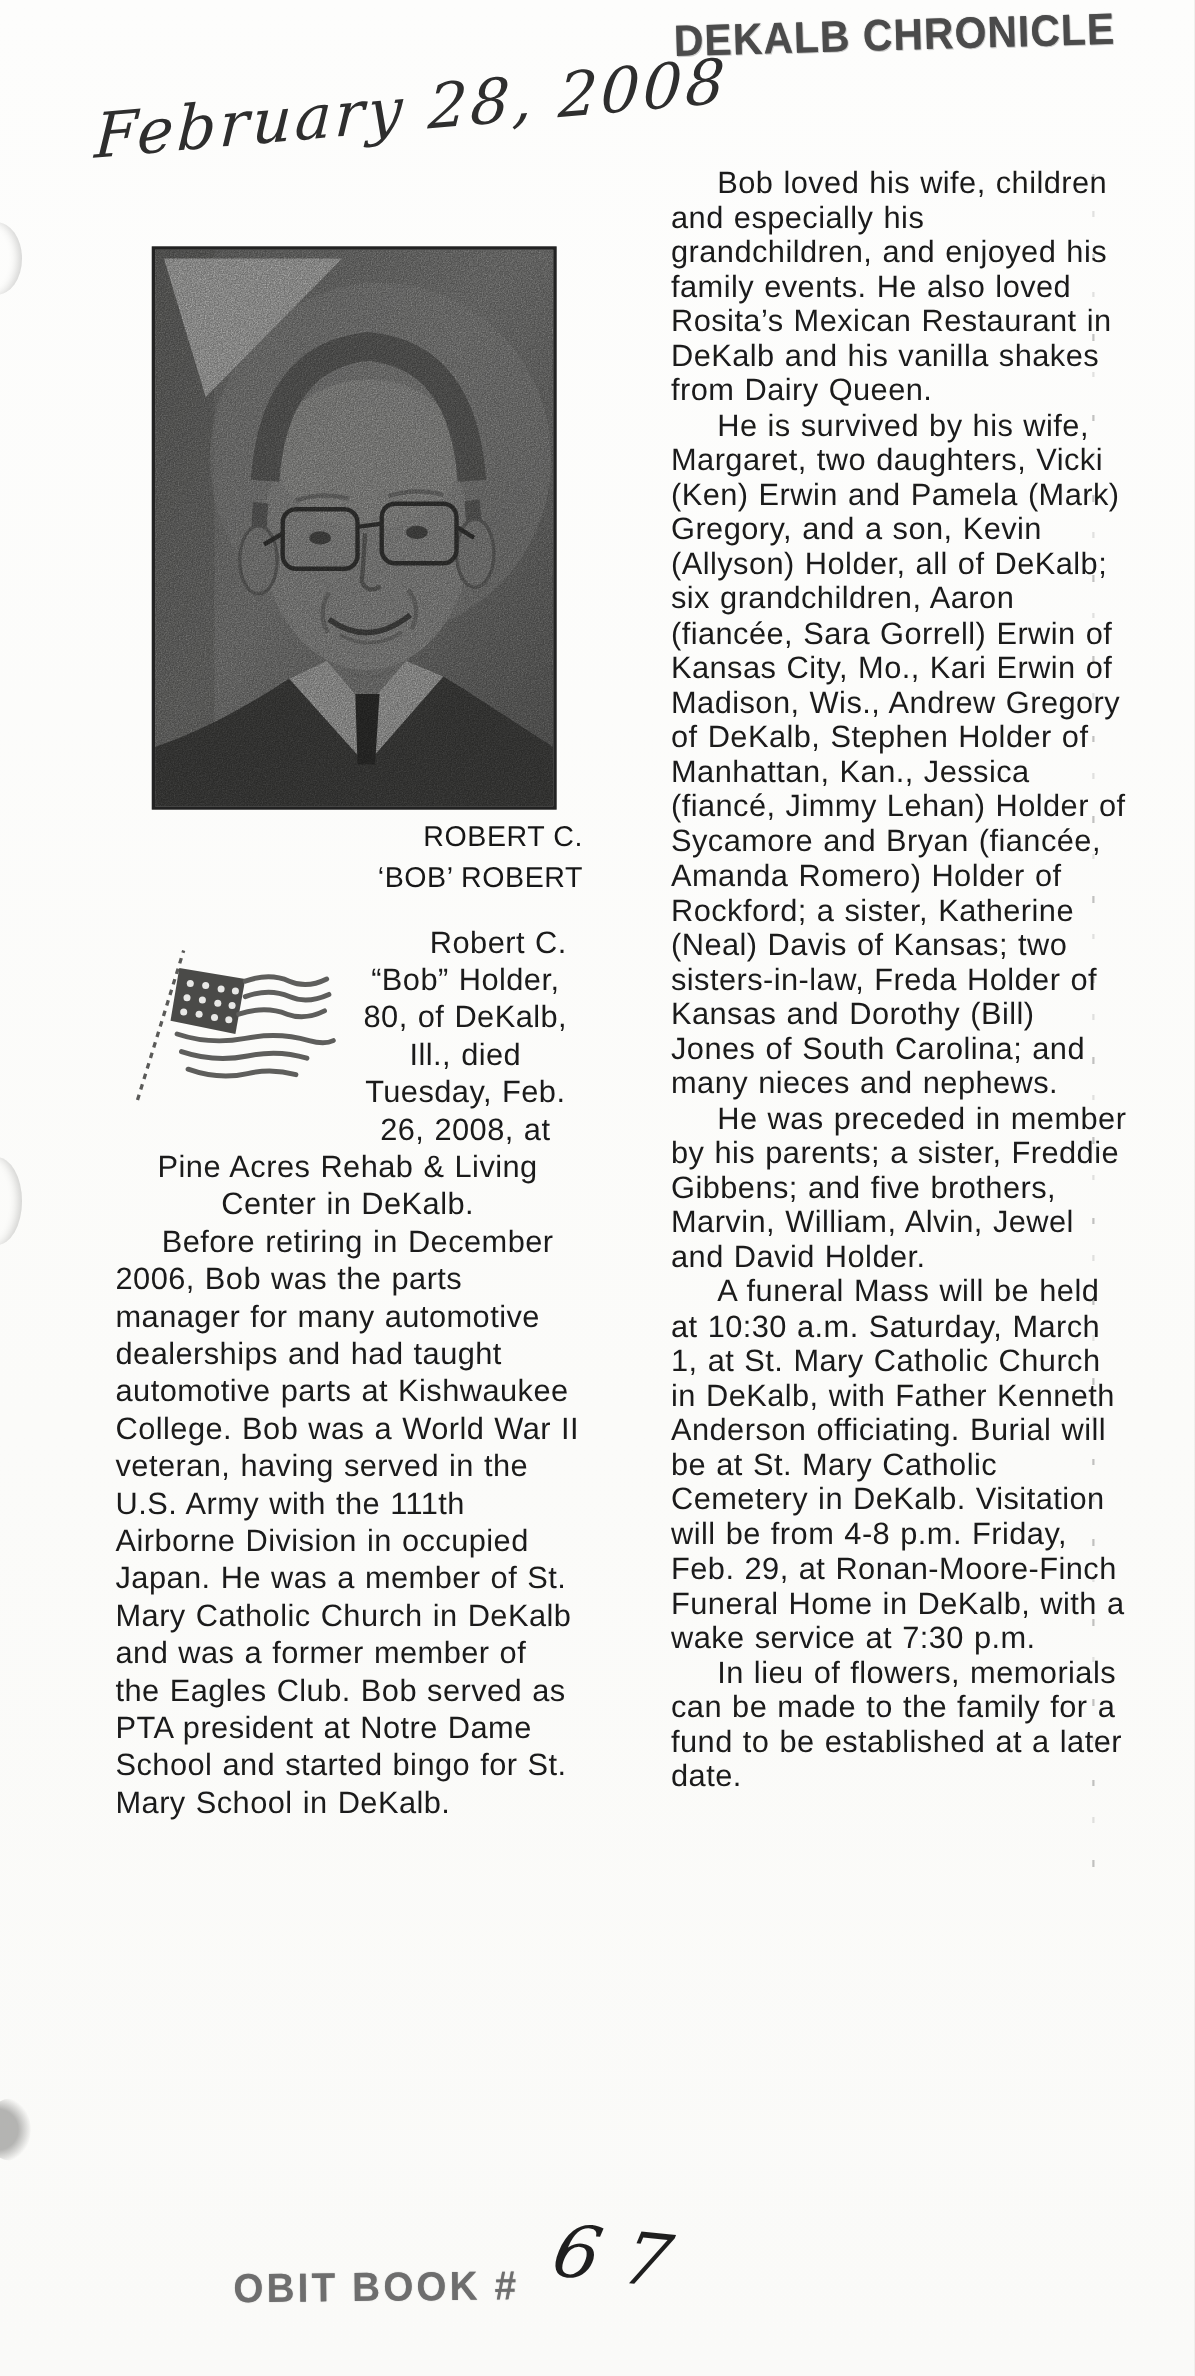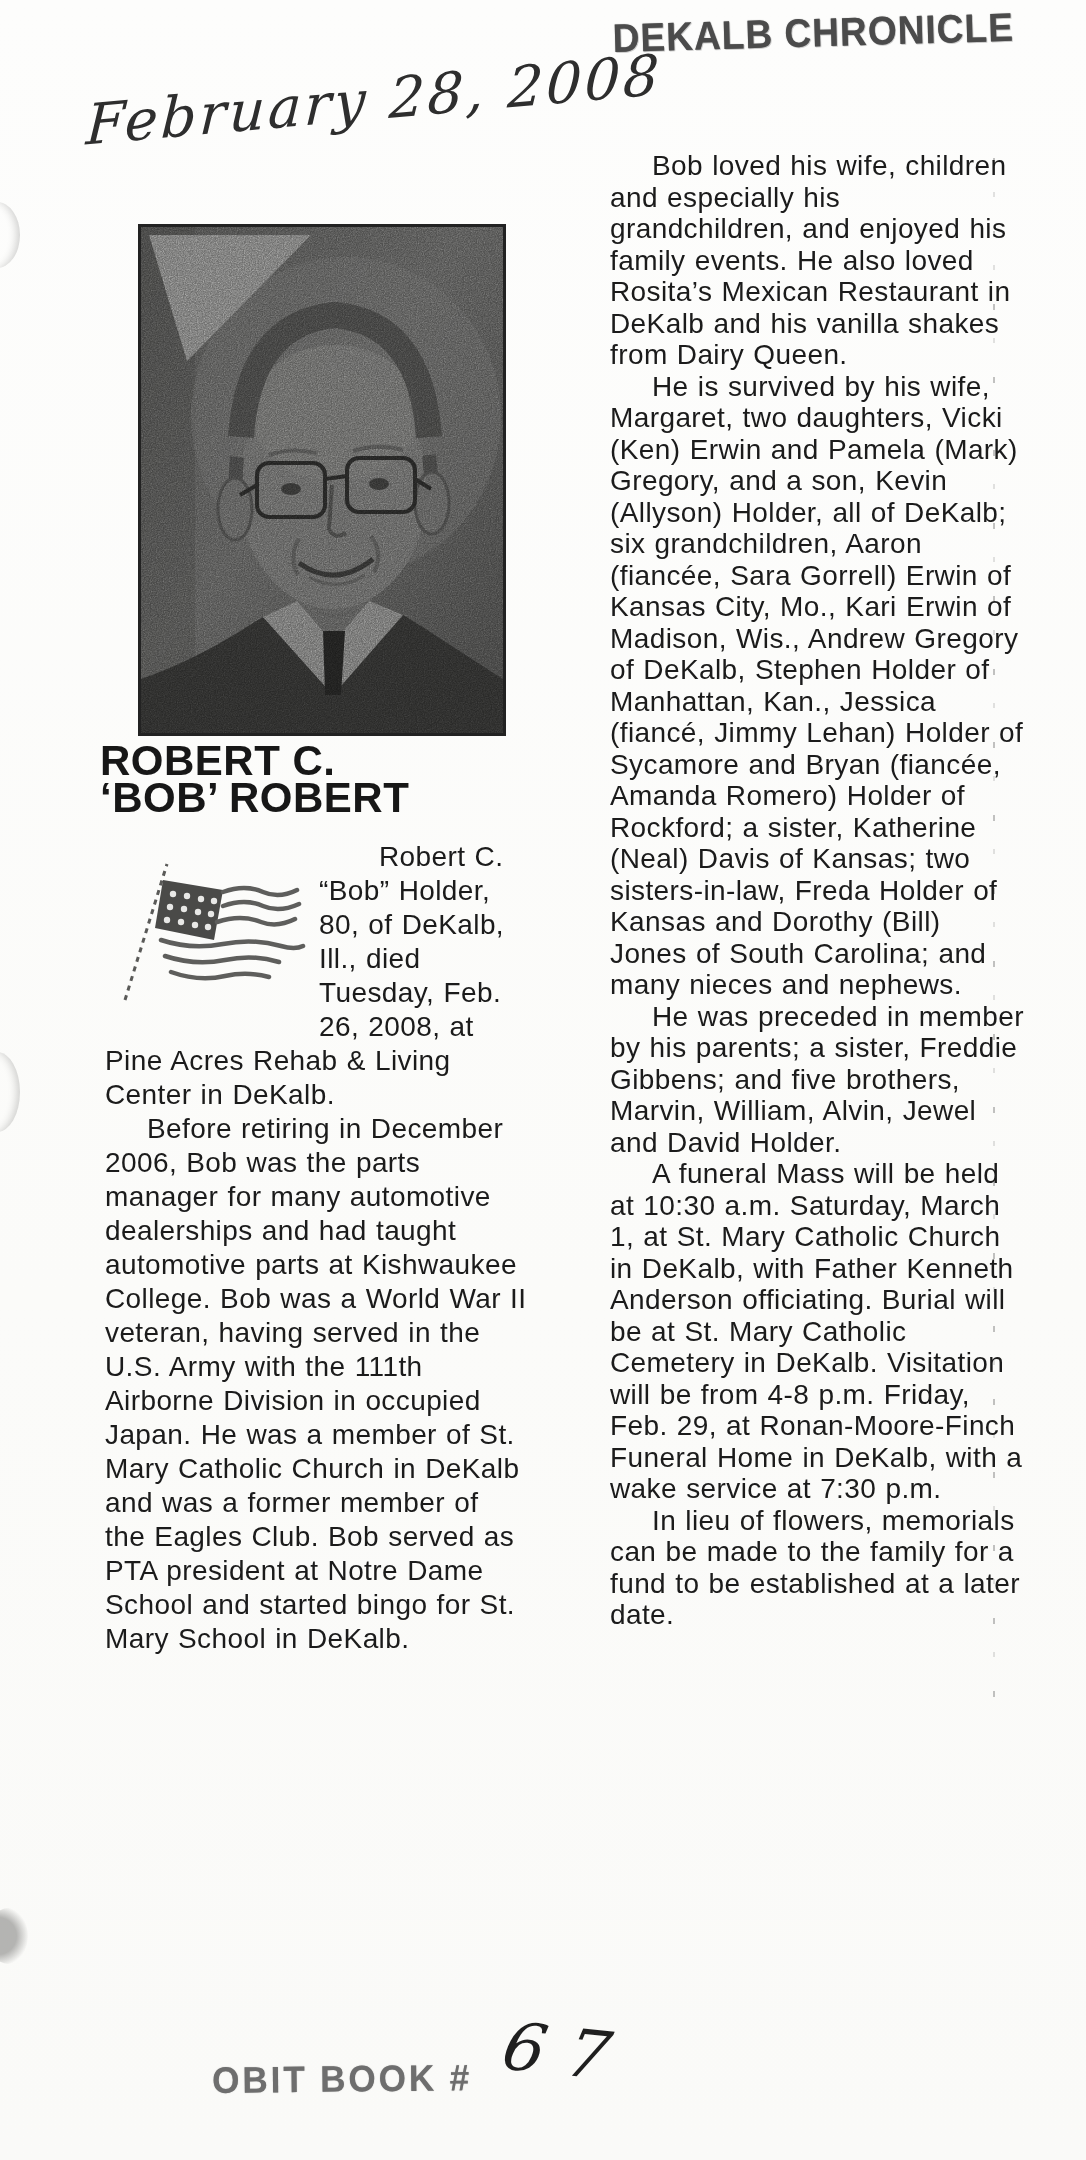--- a/index.html
+++ b/index.html
@@ -26,30 +26,30 @@
     transform:rotate(-5deg) skewX(-8deg);transform-origin:left top;
   }
   
   .photo-frame{
     position:absolute;left:138px;top:224px;width:362px;height:506px;
     border:3px solid #222;background:#9a9a98;box-sizing:content-box;
   }
   .photo-frame svg{display:block;}
   
   .headline{
-    position:absolute;left:100px;top:742px;width:430px;text-align:left;
-    font-weight:bold;font-size:42px;line-height:37px;letter-spacing:.5px;color:#171717;
+    position:absolute;left:100px;top:742px;width:430px;text-align:right;
+    font-weight:normal;font-size:26px;line-height:37px;letter-spacing:.5px;color:#171717;
   }
   
   .col{position:absolute;font-size:28px;letter-spacing:.4px;word-spacing:1px;color:#1b1b1b;}
   .col p{margin:0;}
   .left-col{left:105px;top:840px;width:422px;line-height:34px;}
   .right-col{left:592px;top:150px;width:416px;line-height:31.5px;margin-left:18px;}
   .indent{text-indent:42px;}
-  .intro{text-indent:60px;}
+  .intro{text-indent:60px;text-align:center;}
   
   .flag-wrap{float:left;width:204px;height:166px;margin:10px 10px 2px 0;}
   
   .obit-stamp{
     position:absolute;left:212px;top:2060px;
     font-weight:bold;font-size:37px;letter-spacing:3px;color:#6e6e6e;
     transform:rotate(-.6deg) scaleX(.95);transform-origin:left top;
     text-shadow:0 0 1px rgba(80,80,80,.5);white-space:nowrap;
   }
   .obit-number{

